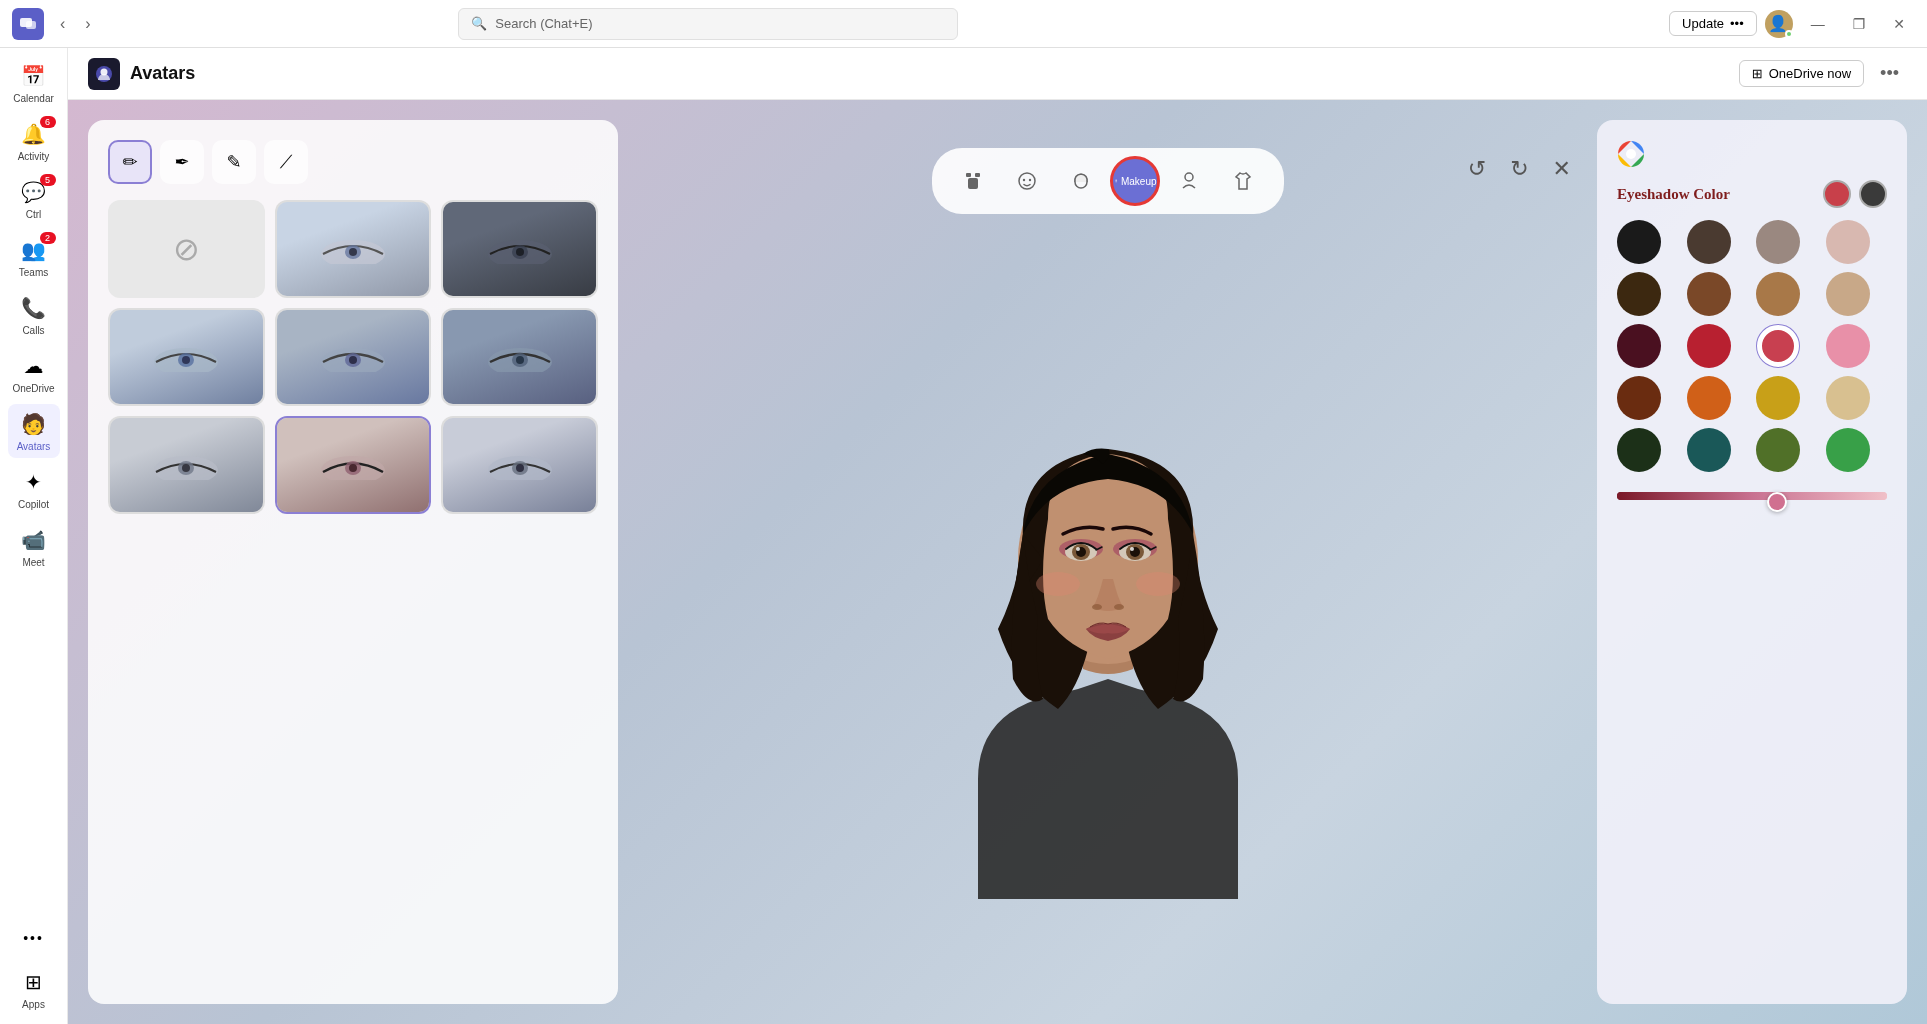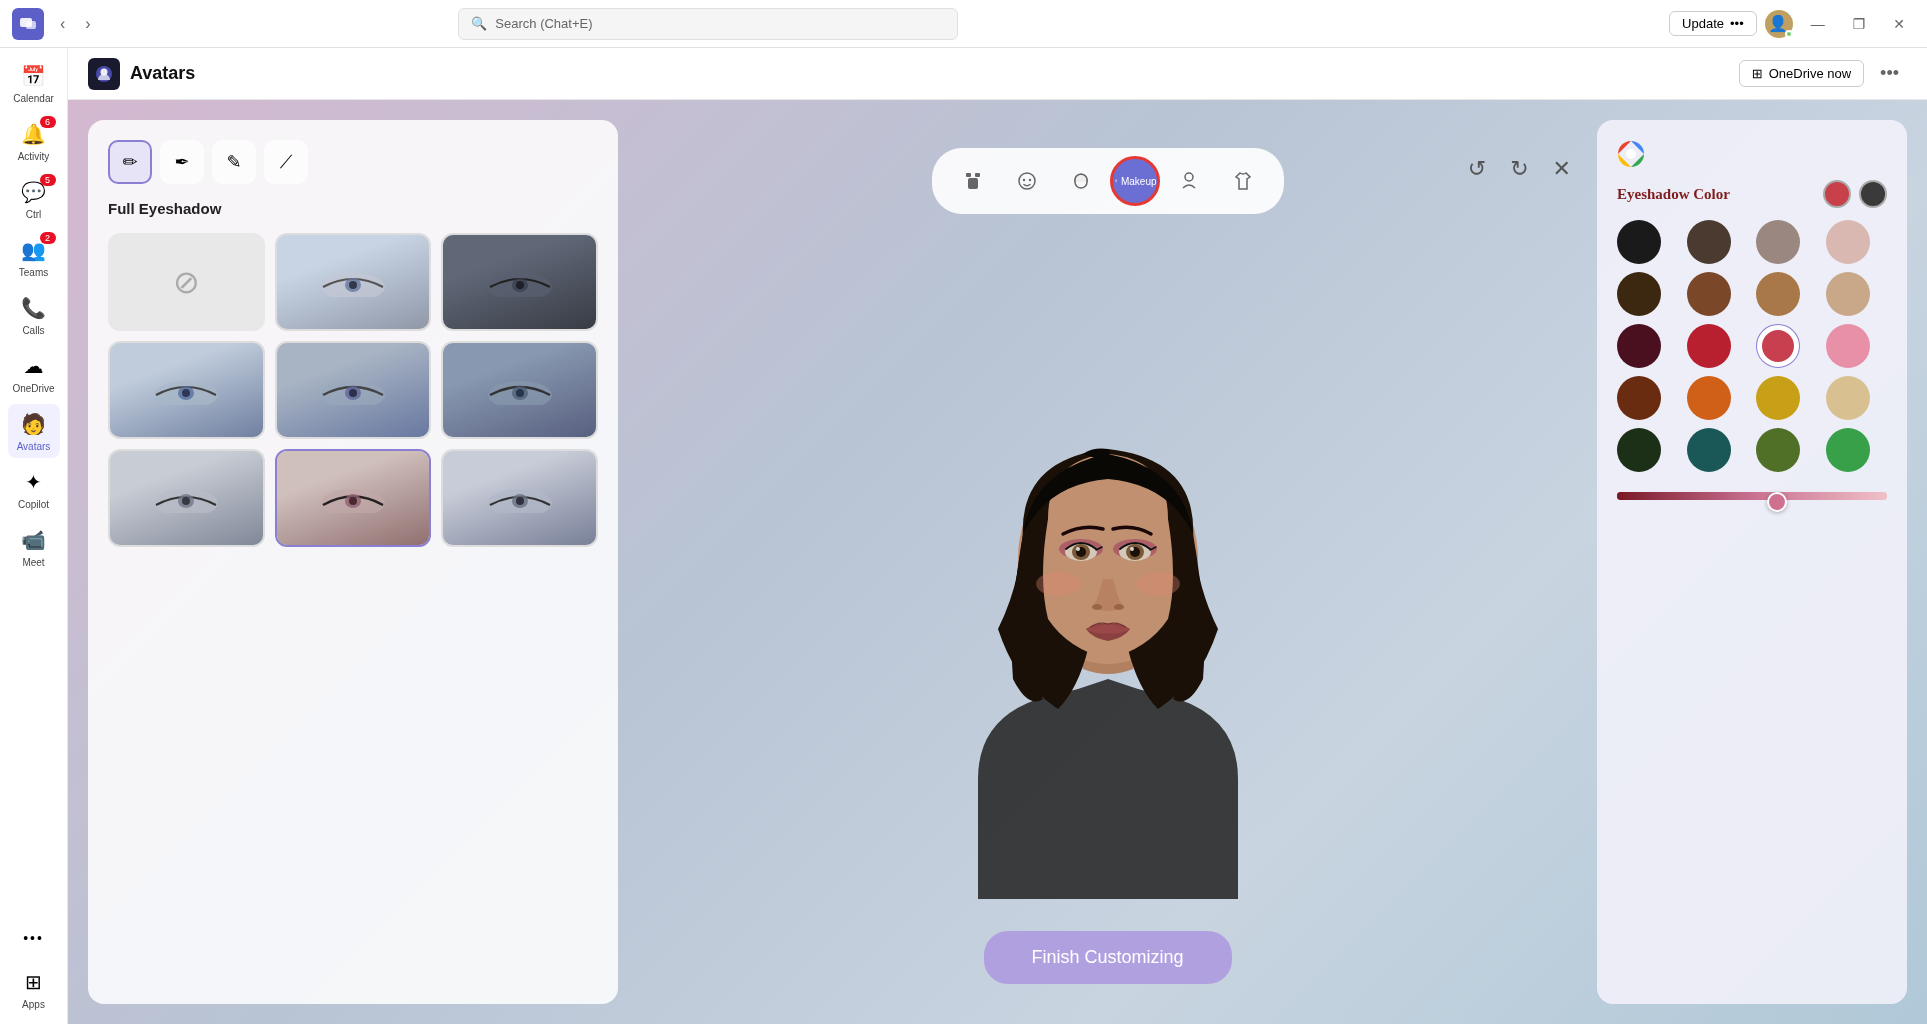--- a/index.html
+++ b/index.html
@@ -399,21 +399,20 @@
 
     <div class="workspace">
 
       <div class="left-panel">
         <div class="makeup-tabs">
           <div class="makeup-tab active">✏</div>
           <div class="makeup-tab">✒</div>
           <div class="makeup-tab">✎</div>
           <div class="makeup-tab">⟋</div>
         </div>
-        <div class="section-title">Full Eyeshadow</div>
         <div class="eye-grid">
 
           <div class="eye-option none-option">
             <div class="eye-no-icon">⊘</div>
           </div>
           <div class="eye-option eye-row-1">
             <div class="eye-img e1" style="background: linear-gradient(160deg,#c8d4e4 30%,#9098a8 100%); width:100%;height:100%; display:flex;align-items:center;justify-content:center;">
               <svg width="70" height="30" viewBox="0 0 70 30">
                 <ellipse cx="35" cy="20" rx="32" ry="14" fill="#c4c8d4" opacity="0.7"></ellipse>
                 <path d="M5 20 Q35 4 65 20" stroke="#555" stroke-width="2" fill="none"></path>
@@ -604,21 +603,20 @@
             <path d="M168 290 Q180 296 190 294 Q200 296 212 290 Q200 286 190 285 Q180 286 168 290Z" fill="#9a4848"></path>
 
             <path d="M172 288 Q181 282 190 285 Q199 282 208 288" stroke="#6a2828" stroke-width="1" fill="none"></path>
 
             <path d="M105 195 Q90 280 95 340 Q110 370 125 360 Q115 320 120 280 Q110 240 105 195Z" fill="#1a1008"></path>
             <path d="M275 195 Q290 280 285 340 Q270 370 255 360 Q265 320 260 280 Q270 240 275 195Z" fill="#1a1008"></path>
 
             <path d="M165 115 Q175 108 190 110 Q195 115 185 125 Q178 118 165 115Z" fill="#0a0804"></path>
           </svg>
 
-          <button class="finish-btn" style="bottom:40px;">Finish Customizing</button>
         </div>
       </div>
 
       <div class="right-panel">
         <div style="display:flex; align-items:center; gap:8px;">
 
           <svg class="google-icon" width="28" height="28" viewBox="0 0 28 28">
             <circle cx="14" cy="14" r="13" fill="none" stroke="#eee" stroke-width="1"></circle>
             <path d="M14 1 A13 13 0 0 1 27 14" fill="#4285f4"></path>
             <path d="M27 14 A13 13 0 0 1 14 27" fill="#34a853"></path>

